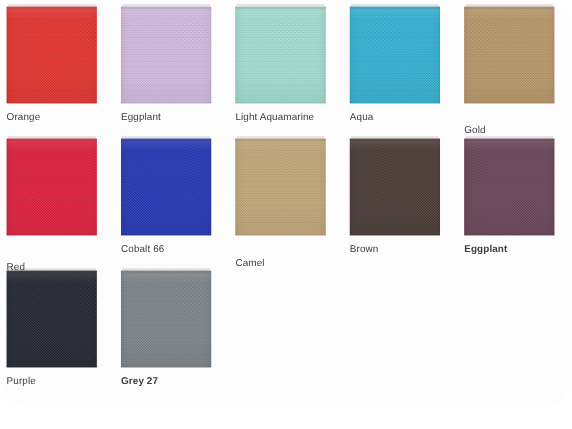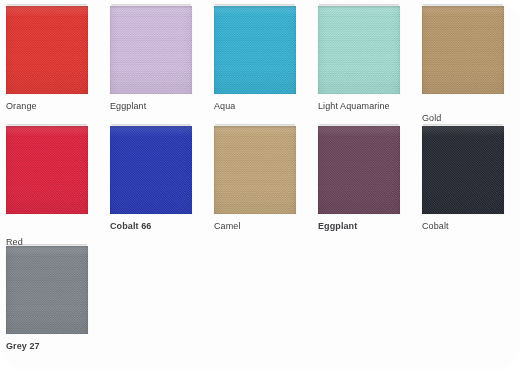--- a/index.html
+++ b/index.html
@@ -137,75 +137,81 @@
 
     <div class="swatch-cell">
       <div class="swatch-chip-wrap">
         <div class="swatch-chip" style="background-color: rgb(213, 192, 228);"></div>
       </div>
       <div class="swatch-label" style="color: rgb(62, 62, 66);">Eggplant</div>
     </div>
 
     <div class="swatch-cell">
       <div class="swatch-chip-wrap">
+        <div class="swatch-chip" style="background-color: rgb(165, 226, 214);"></div>
+      </div>
+      <div class="swatch-label" style="color: rgb(62, 62, 66);">Light Aquamarine</div>
+    </div>
+
+    <div class="swatch-cell">
+      <div class="swatch-chip-wrap">
         <div class="swatch-chip" style="background-color: rgb(51, 181, 216);"></div>
       </div>
       <div class="swatch-label" style="color: rgb(62, 62, 66);">Aqua</div>
     </div>
 
     <div class="swatch-cell">
       <div class="swatch-chip-wrap">
-        <div class="swatch-chip" style="background-color: rgb(165, 226, 214);"></div>
-      </div>
-      <div class="swatch-label" style="color: rgb(62, 62, 66);">Light Aquamarine</div>
-    </div>
-
-    <div class="swatch-cell">
-      <div class="swatch-chip-wrap">
         <div class="swatch-chip" style="background-color: rgb(188, 154, 107);"></div>
       </div>
       <div class="swatch-label" style="color: rgb(62, 62, 66); margin-top: 12px;">Gold</div>
     </div>
 
     <div class="swatch-cell">
       <div class="swatch-chip-wrap">
         <div class="swatch-chip" style="background-color: rgb(227, 30, 60);"></div>
       </div>
       <div class="swatch-label" style="color: rgb(62, 62, 66); margin-top: 16px;">Red</div>
     </div>
 
 
     <div class="swatch-cell">
       <div class="swatch-chip-wrap">
         <div class="swatch-chip" style="background-color: rgb(36, 54, 184);"></div>
       </div>
-      <div class="swatch-label" style="color: rgb(62, 62, 66); font-weight: bold;">Cobalt 66</div>
+      <div class="swatch-label" style="color: rgb(62, 62, 66);">Cobalt 66</div>
     </div>
 
 
     <div class="swatch-cell">
       <div class="swatch-chip-wrap">
         <div class="swatch-chip" style="background-color: rgb(198, 169, 122);"></div>
       </div>
-      <div class="swatch-label" style="color: rgb(62, 62, 66);">Camel</div>
-    </div>
-
+      <div class="swatch-label" style="color: rgb(62, 62, 66); margin-top: 13px;">Camel</div>
+    </div>
+
+    <div class="swatch-cell">
+      <div class="swatch-chip-wrap">
+        <div class="swatch-chip" style="background-color: rgb(74, 58, 54);"></div>
+      </div>
+      <div class="swatch-label" style="color: rgb(62, 62, 66);">Brown</div>
+    </div>
 
     <div class="swatch-cell">
       <div class="swatch-chip-wrap">
         <div class="swatch-chip" style="background-color: rgb(107, 68, 89);"></div>
       </div>
       <div class="swatch-label" style="color: rgb(62, 62, 66); font-weight: bold;">Eggplant</div>
     </div>
 
     <div class="swatch-cell">
       <div class="swatch-chip-wrap">
         <div class="swatch-chip" style="background-color: rgb(34, 37, 47);"></div>
       </div>
-      <div class="swatch-label" style="color: rgb(62, 62, 66);">Cobalt</div>
+      <div class="swatch-label" style="color: rgb(62, 62, 66);">Purple</div>
     </div>
 
     <div class="swatch-cell">
       <div class="swatch-chip-wrap">
         <div class="swatch-chip" style="background-color: rgb(126, 134, 140);"></div>
       </div>
       <div class="swatch-label" style="color: rgb(62, 62, 66); font-weight: bold;">Grey 27</div>
     </div>
 
   </div>

